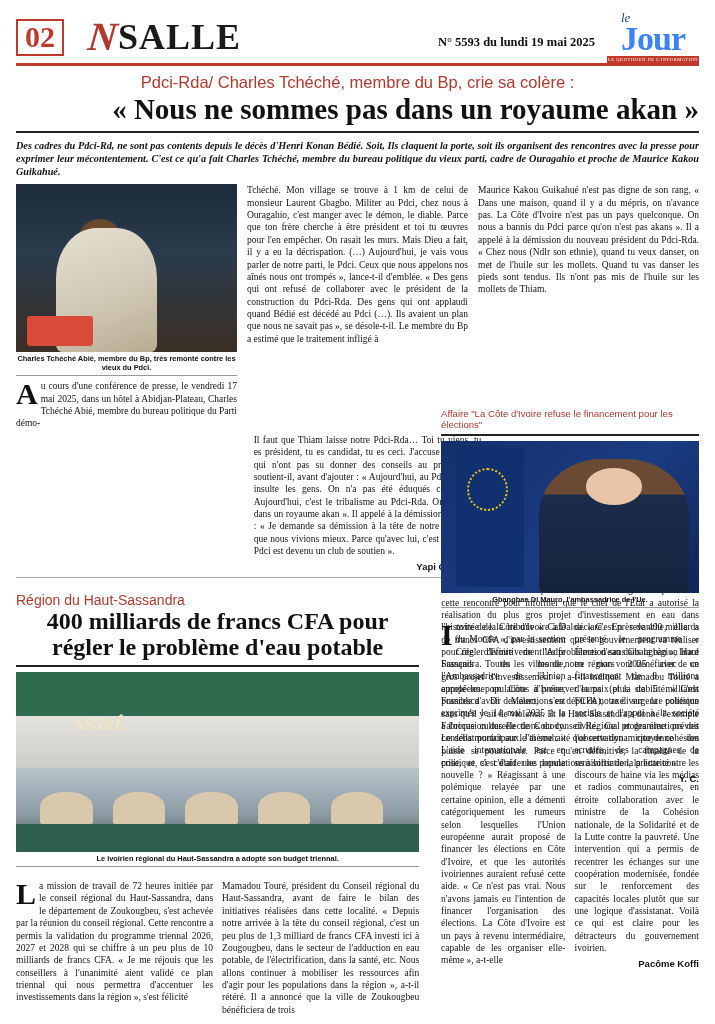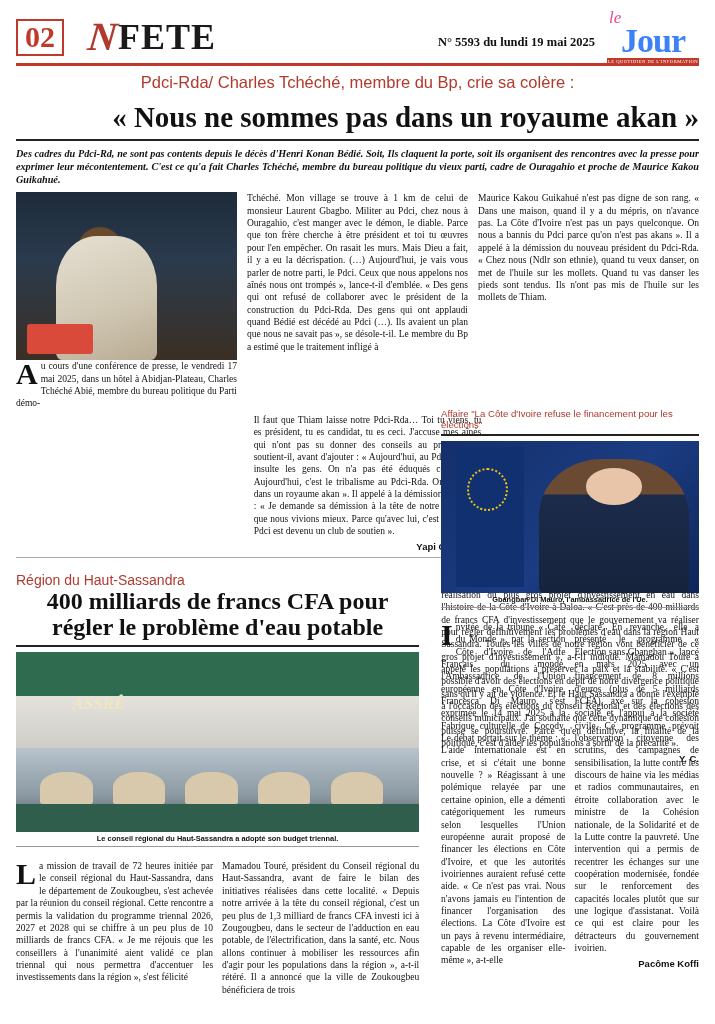--- a/index.html
+++ b/index.html
@@ -77,24 +77,24 @@
     width: 92px;
     height: 40px;
     display: flex;
     flex-direction: column;
     align-items: center;
     justify-content: center;
   }
   .logo-le {
     font-family: "Liberation Serif", serif;
     font-style: italic;
-    font-size: 17px;
-    color: #ec4899;
+    font-size: 13px;
+    color: #0c4a6e;
     align-self: flex-start;
-    margin-left: 2px;
+    margin-left: 14px;
     line-height: 1;
   }
   .logo-jour {
     font-family: Liberation Serif, serif;
     font-weight: bold;
     font-size: 34px;
     color: #3b82f6;
     line-height: 0.9;
     letter-spacing: -1px;
   }
@@ -114,21 +114,21 @@
     margin-top: 3px;
   }
 
   
   .kicker {
     text-align: center;
     color: #b03a2e;
     font-family: "Liberation Sans", sans-serif;
     font-size: 16.5px;
     margin-top: 7px;
-    margin-bottom: 10px;
+    margin-bottom: 2px;
   }
   .lead-title {
     text-align: right;
     font-family: "Liberation Serif", serif;
     font-weight: bold;
     font-size: 29px;
     color: #111;
     line-height: 1.08;
     margin: 2px 0 6px 0;
   }
@@ -362,41 +362,42 @@
 </style>
 </head>
 <body>
 
 <div class="page">
 
   <div class="masthead">
     <div class="page-num">02</div>
     <div class="nation-wrap">
       <span class="nation-n">N</span>
-      <span class="nation-rest">FETE</span>
+      <span class="nation-rest">SALLE</span>
     </div>
     <div class="issue-line">N° 5593 du lundi 19 mai 2025</div>
     <div class="logo-box">
       <div class="logo-le">le</div>
       <div class="logo-jour">Jour</div>
       <div class="logo-sub">LE QUOTIDIEN DE L'INFORMATION</div>
     </div>
   </div>
   <div class="rule-red"></div>
 
   <div class="kicker">Pdci-Rda/ Charles Tchéché, membre du Bp, crie sa colère :</div>
   <div class="lead-title">« Nous ne sommes pas dans un royaume akan »</div>
   <div class="rule-under-title"></div>
 
   <div class="chapeau">Des cadres du Pdci-Rd, ne sont pas contents depuis le décès d'Henri Konan Bédié. Soit, Ils claquent la porte, soit ils organisent des rencontres avec la presse pour exprimer leur mécontentement. C'est ce qu'a fait Charles Tchéché, membre du bureau politique du vieux parti, cadre de Ouragahio et proche de Maurice Kakou Guikahué.</div>
 
   <div class="cols3">
 
     <div class="col">
       <div class="photo ph1"></div>
+      <div class="caption">Charles Tchéché Abié, membre du Bp, très remonté contre les vieux du Pdci.</div>
       <div class="body-text">
         <p class="dropcap">Au cours d'une conférence de presse, le vendredi 17 mai 2025, dans un hôtel à Abidjan-Plateau, Charles Tchéché Abié, membre du bureau politique du Parti démo-</p>
       </div>
     </div>
 
     <div class="col">
       <div class="body-text">
         <p>Tchéché. Mon village se trouve à 1 km de celui de monsieur Laurent Gbagbo. Militer au Pdci, chez nous à Ouragahio, c'est manger avec le démon, le diable. Parce que ton frère cherche à être président et toi tu œuvres pour l'en empêcher. On rasait les murs. Mais Dieu a fait, il y a eu la décrispation. (…) Aujourd'hui, je vais vous parler de notre parti, le Pdci. Ceux que nous appelons nos aînés nous ont trompés », lance-t-il d'emblée. « Des gens qui ont refusé de collaborer avec le président de la construction du Pdci-Rda. Des gens qui ont applaudi quand Bédié est décédé au Pdci (…). Ils avaient un plan que nous ne savait pas », se désole-t-il. Le membre du Bp a estimé que le traitement infligé à</p>
       </div>
     </div>
@@ -432,21 +433,21 @@
         <div class="assre">ASSRÊ</div>
       </div>
       <div class="photo ph3">
         <div class="person" style="left:6%"></div>
         <div class="person" style="left:24%"></div>
         <div class="person" style="left:42%"></div>
         <div class="person" style="left:60%"></div>
         <div class="person" style="left:78%"></div>
         <div class="tbl"></div>
       </div>
-      <div class="caption">Le conseil régional du Haut-Sassandra a adopté son budget triennal.</div>
+      <div class="caption">Le ivoirien régional du Haut-Sassandra a adopté son budget triennal.</div>
 
       <div class="two-sub">
         <div class="body-text">
           <p class="dropcap">La mission de travail de 72 heures initiée par le conseil régional du Haut-Sassandra, dans le département de Zoukougbeu, s'est achevée par la réunion du conseil régional. Cette rencontre a permis la validation du programme triennal 2026, 2027 et 2028 qui se chiffre à un peu plus de 10 milliards de francs CFA. « Je me réjouis que les conseillers à l'unanimité aient validé ce plan triennal qui nous permettra d'accentuer les investissements dans la région », s'est félicité</p>
         </div>
         <div class="body-text">
           <p>Mamadou Touré, président du Conseil régional du Haut-Sassandra, avant de faire le bilan des initiatives réalisées dans cette localité. « Depuis notre arrivée à la tête du conseil régional, c'est un peu plus de 1,3 milliard de francs CFA investi ici à Zougougbeu, dans le secteur de l'adduction en eau potable, de l'électrification, dans la santé, etc. Nous allons continuer à mobiliser les ressources afin d'agir pour les populations dans la région », a-t-il rétéré. Il a annoncé que la ville de Zoukougbeu bénéficiera de trois</p>
         </div>
       </div>
     </div>

